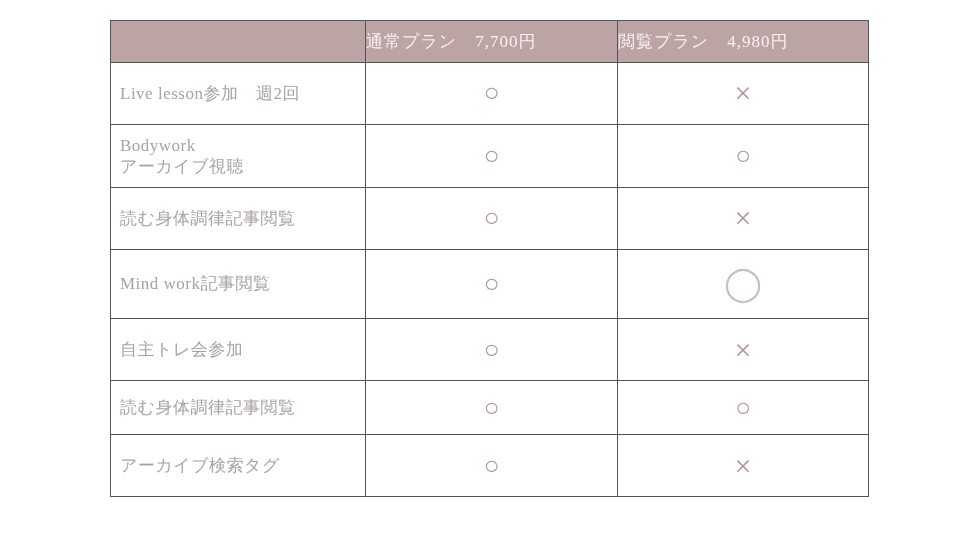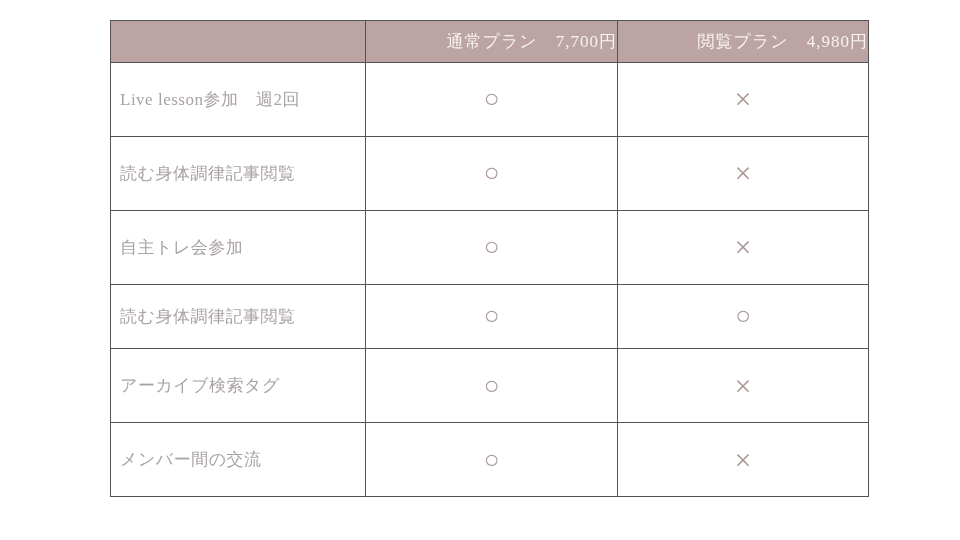--- a/index.html
+++ b/index.html
@@ -34,21 +34,21 @@
     border: 1px solid var(--border, #545454);
     padding: 0;
   }
   thead tr { height: 42px; }
   thead th {
     background: var(--header_bg, #bca4a4);
     color: var(--header_text, #f7f3f2);
     font-weight: normal;
     font-size: 17px;
     letter-spacing: 1px;
-    text-align: right;
+    text-align: left;
     vertical-align: middle;
   }
   tbody tr.tall { height: 63px; }
   td.feature {
     color: var(--label_text, #a9a2a2);
     font-size: 17px;
     text-align: left;
     vertical-align: middle;
     padding: 2px 8px 2px 9px;
     white-space: pre-line;
@@ -89,40 +89,46 @@
         <th>通常プラン　7,700円</th>
         <th>閲覧プラン　4,980円</th>
       </tr>
     </thead>
     <tbody>
         <tr>
           <td class="feature">Live lesson参加　週2回</td>
           <td class="mark circle">○</td>
           <td class="mark cross">×</td>
         </tr>
+        <tr class="tall">
+          <td class="feature">Bodywork
+アーカイブ視聴</td>
+          <td class="mark circle">○</td>
+          <td class="mark circle">○</td>
+        </tr>
         <tr>
           <td class="feature">読む身体調律記事閲覧</td>
           <td class="mark circle">○</td>
           <td class="mark cross">×</td>
+        </tr>
+        <tr>
+          <td class="feature">Mind work記事閲覧</td>
+          <td class="mark circle">○</td>
+          <td class="mark large-circle">◯</td>
         </tr>
         <tr>
           <td class="feature">自主トレ会参加</td>
           <td class="mark circle">○</td>
           <td class="mark cross">×</td>
         </tr>
         <tr>
           <td class="feature">読む身体調律記事閲覧</td>
           <td class="mark circle">○</td>
           <td class="mark circle">○</td>
         </tr>
         <tr>
           <td class="feature">アーカイブ検索タグ</td>
           <td class="mark circle">○</td>
           <td class="mark cross">×</td>
         </tr>
-        <tr>
-          <td class="feature">メンバー間の交流</td>
-          <td class="mark circle">○</td>
-          <td class="mark cross">×</td>
-        </tr>
       </tbody>
   </table>
 </div>
 
 </body></html>

